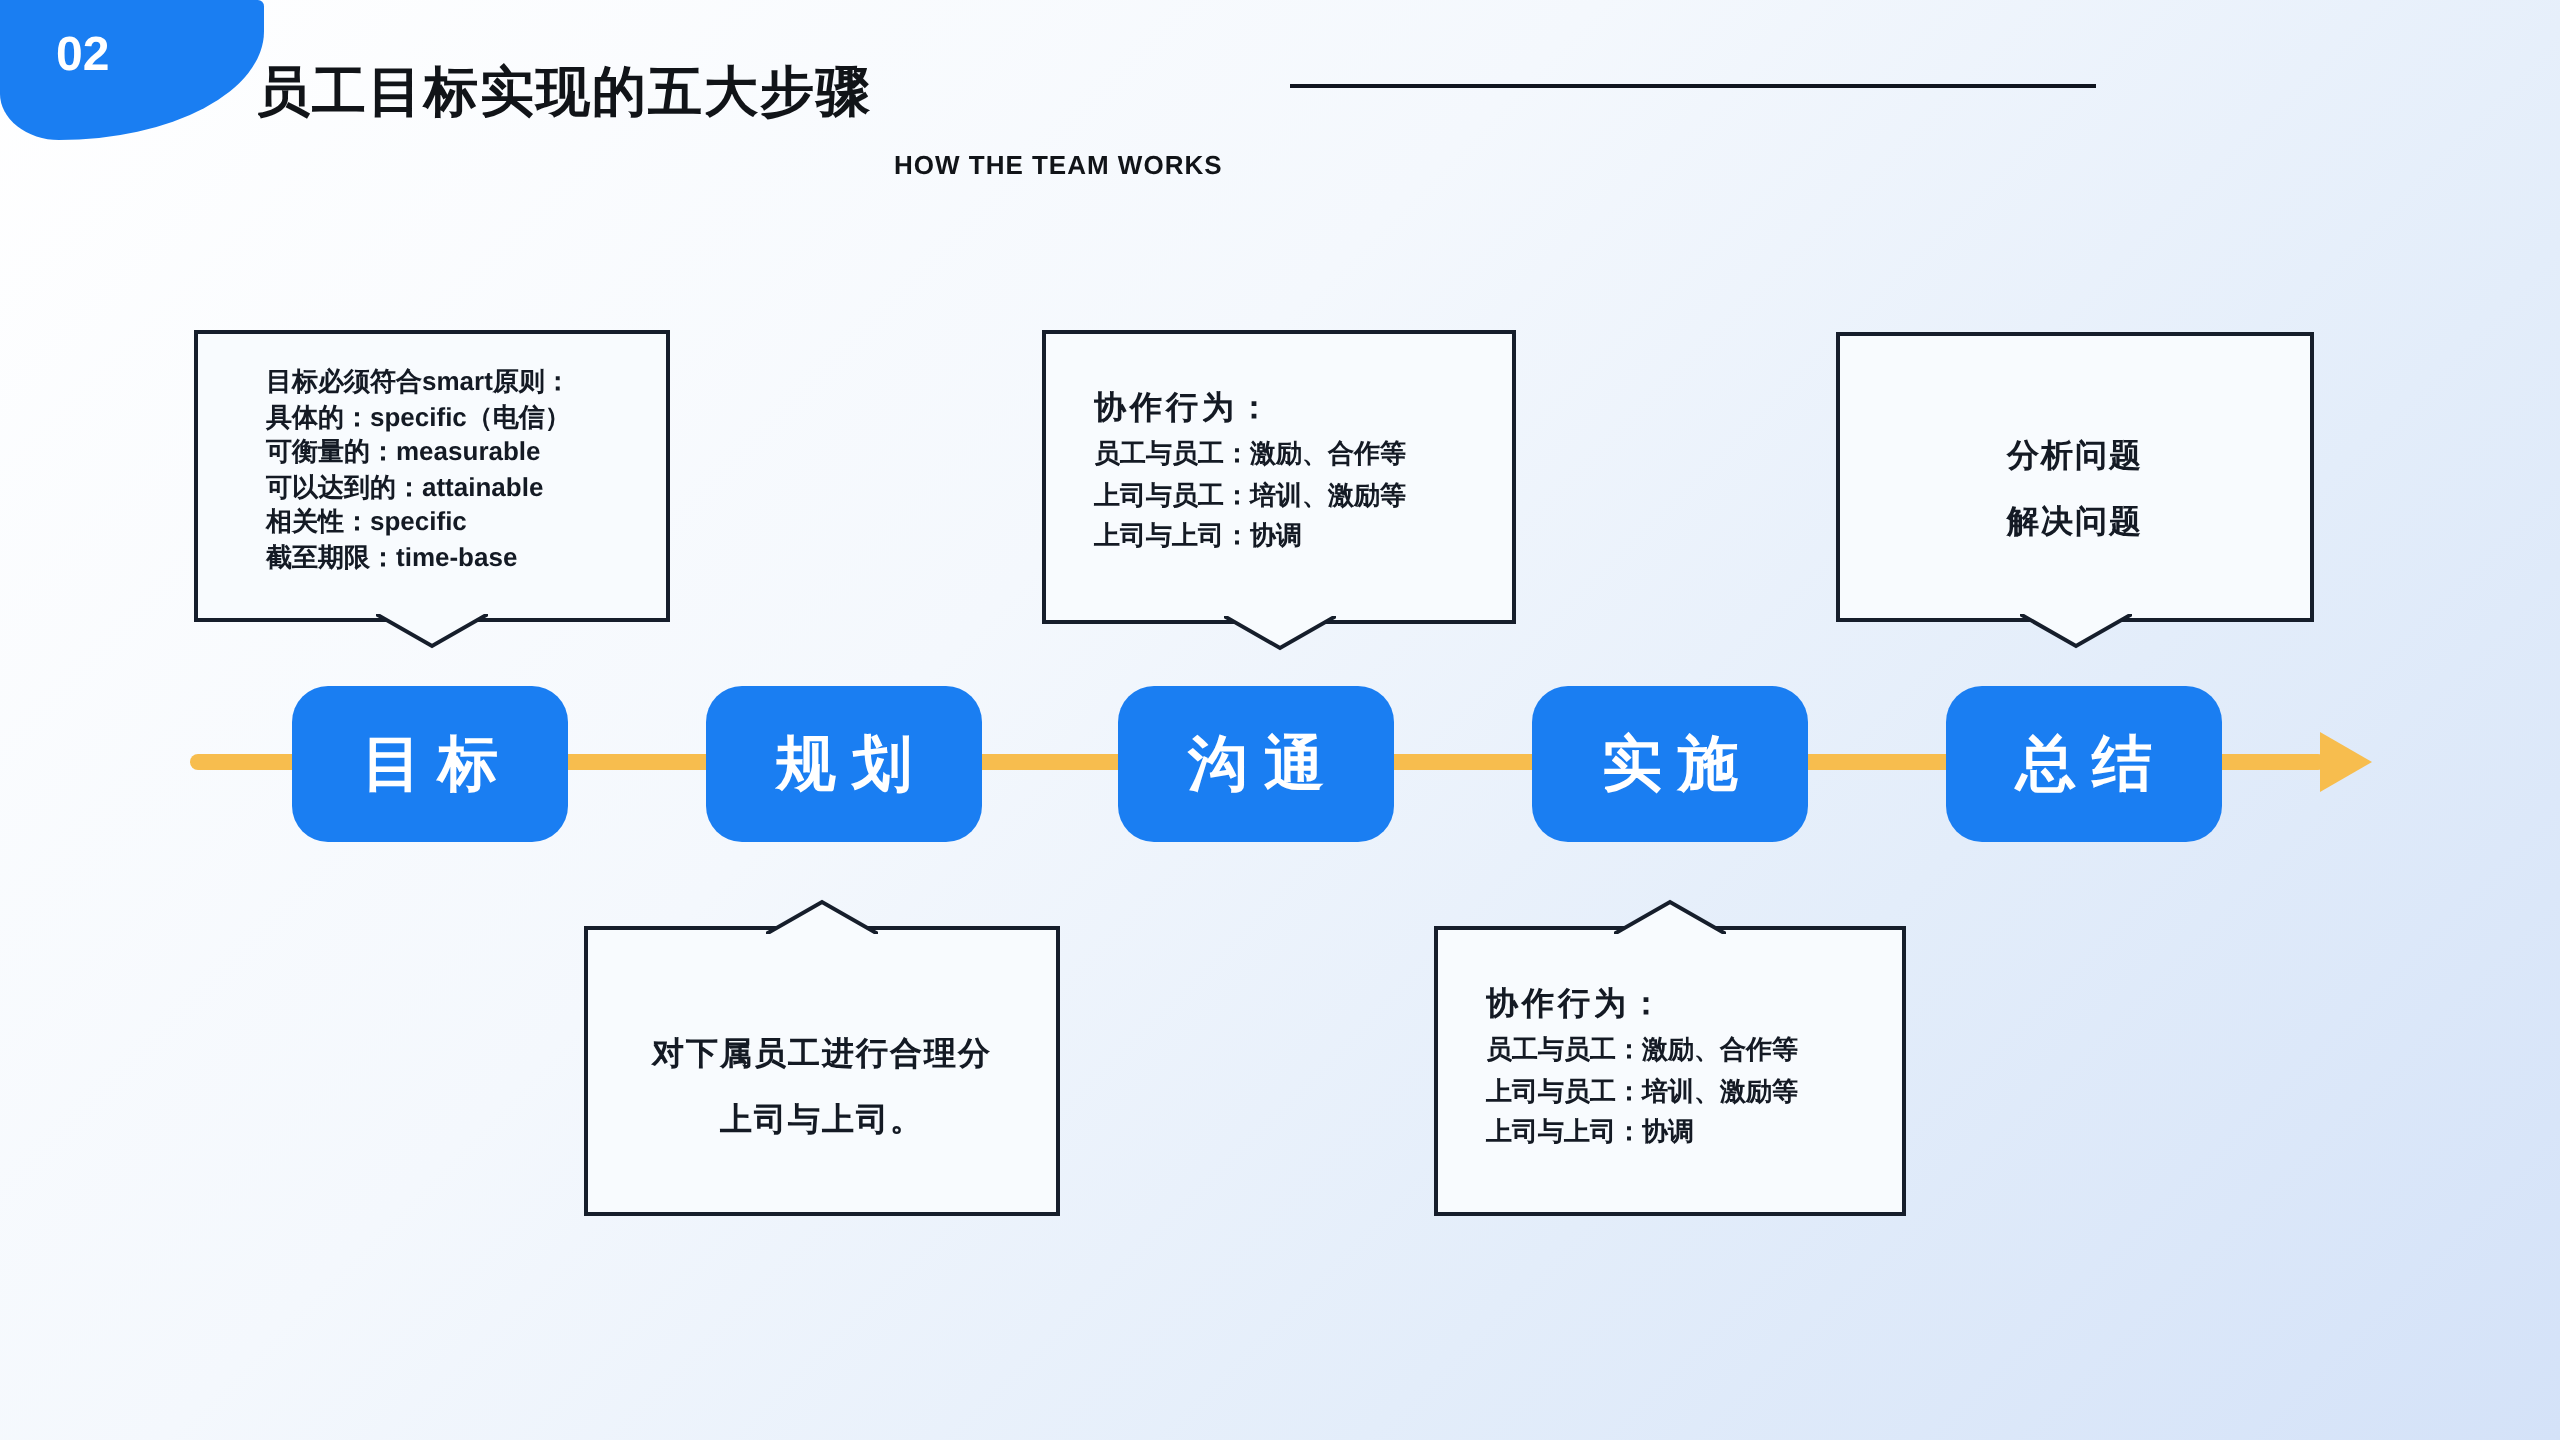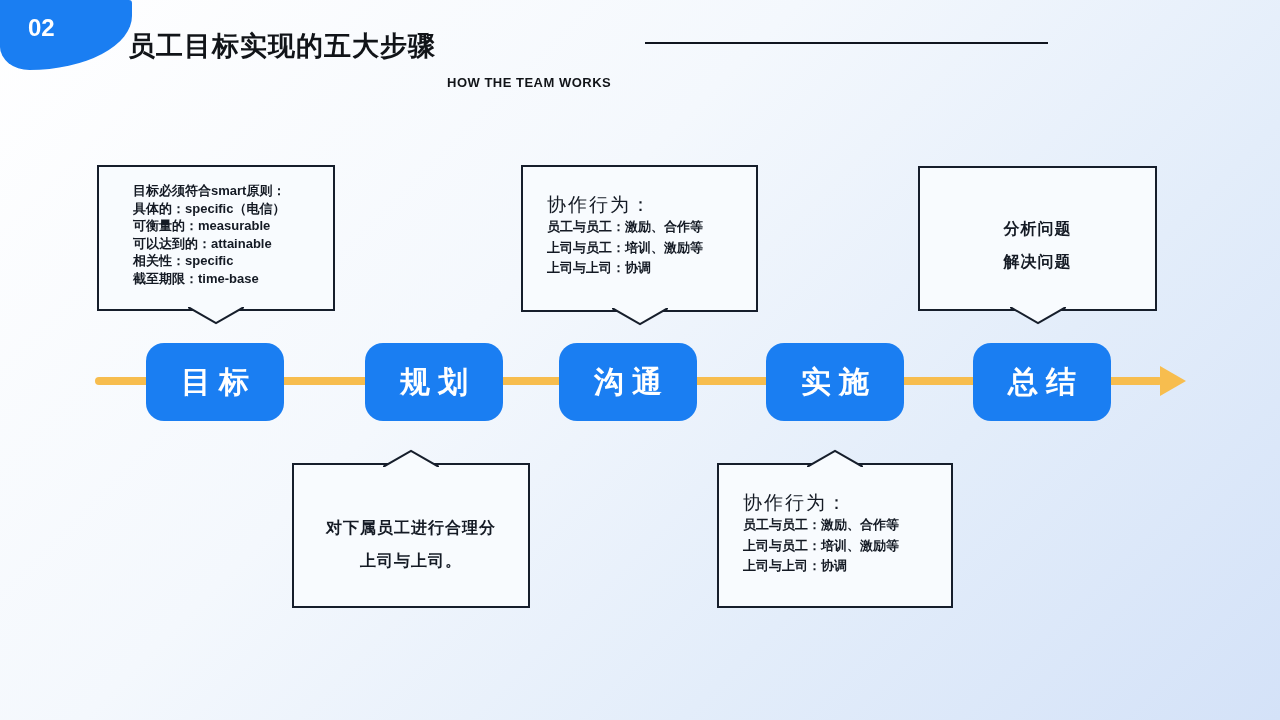--- a/index.html
+++ b/index.html
@@ -52,21 +52,21 @@
     color:#141a24; z-index:3;
   }
   .notch { position:absolute; left:50%; transform:translateX(-50%); }
   .notch-down { bottom:-16px; }
   .notch-up { top:-16px; }
   .co-line { font-weight:700; }
   .co-goal { left:97px; top:165px; width:238px; height:146px; padding:15px 10px 0 34px; }
   .co-goal .co-line { font-size:13px; line-height:17.5px; }
   .co-comm { left:521px; top:165px; width:237px; height:147px; padding:26px 8px 0 24px; }
   .co-impl { left:717px; top:463px; width:236px; height:145px; padding:26px 8px 0 24px; }
-  .co-title { font-size:19px; font-weight:400; line-height:24px; letter-spacing:2px; }
+  .co-title { font-size:16px; font-weight:700; line-height:24px; letter-spacing:2px; }
   .co-comm .co-line, .co-impl .co-line { font-size:13px; line-height:20.5px; }
   .co-summary { left:918px; top:166px; width:239px; height:145px; padding:44px 0 0 0; text-align:center; }
   .co-summary .co-line { font-size:16px; line-height:33px; font-weight:800; letter-spacing:1px; }
   .co-plan { left:292px; top:463px; width:238px; height:145px; padding:46px 0 0 0; text-align:center; }
   .co-plan .co-line { font-size:16px; line-height:33px; font-weight:800; letter-spacing:1px; }
 </style>
 </head>
 <body>
 
 <div class="slide">
@@ -76,21 +76,21 @@
   <div class="title">员工目标实现的五大步骤</div>
   <div class="subtitle">HOW THE TEAM WORKS</div>
   <div class="header-line"></div>
 
   <div class="arrow-line"></div>
   <div class="arrow-head"></div>
 
   <div class="step" style="left:146px">
     <span>目标</span>
   </div>
-  <div class="step" style="left:365px">
+  <div class="step" style="left:353px">
     <span>规划</span>
   </div>
   <div class="step" style="left:559px">
     <span>沟通</span>
   </div>
   <div class="step" style="left:766px">
     <span>实施</span>
   </div>
   <div class="step" style="left:973px">
     <span>总结</span>

